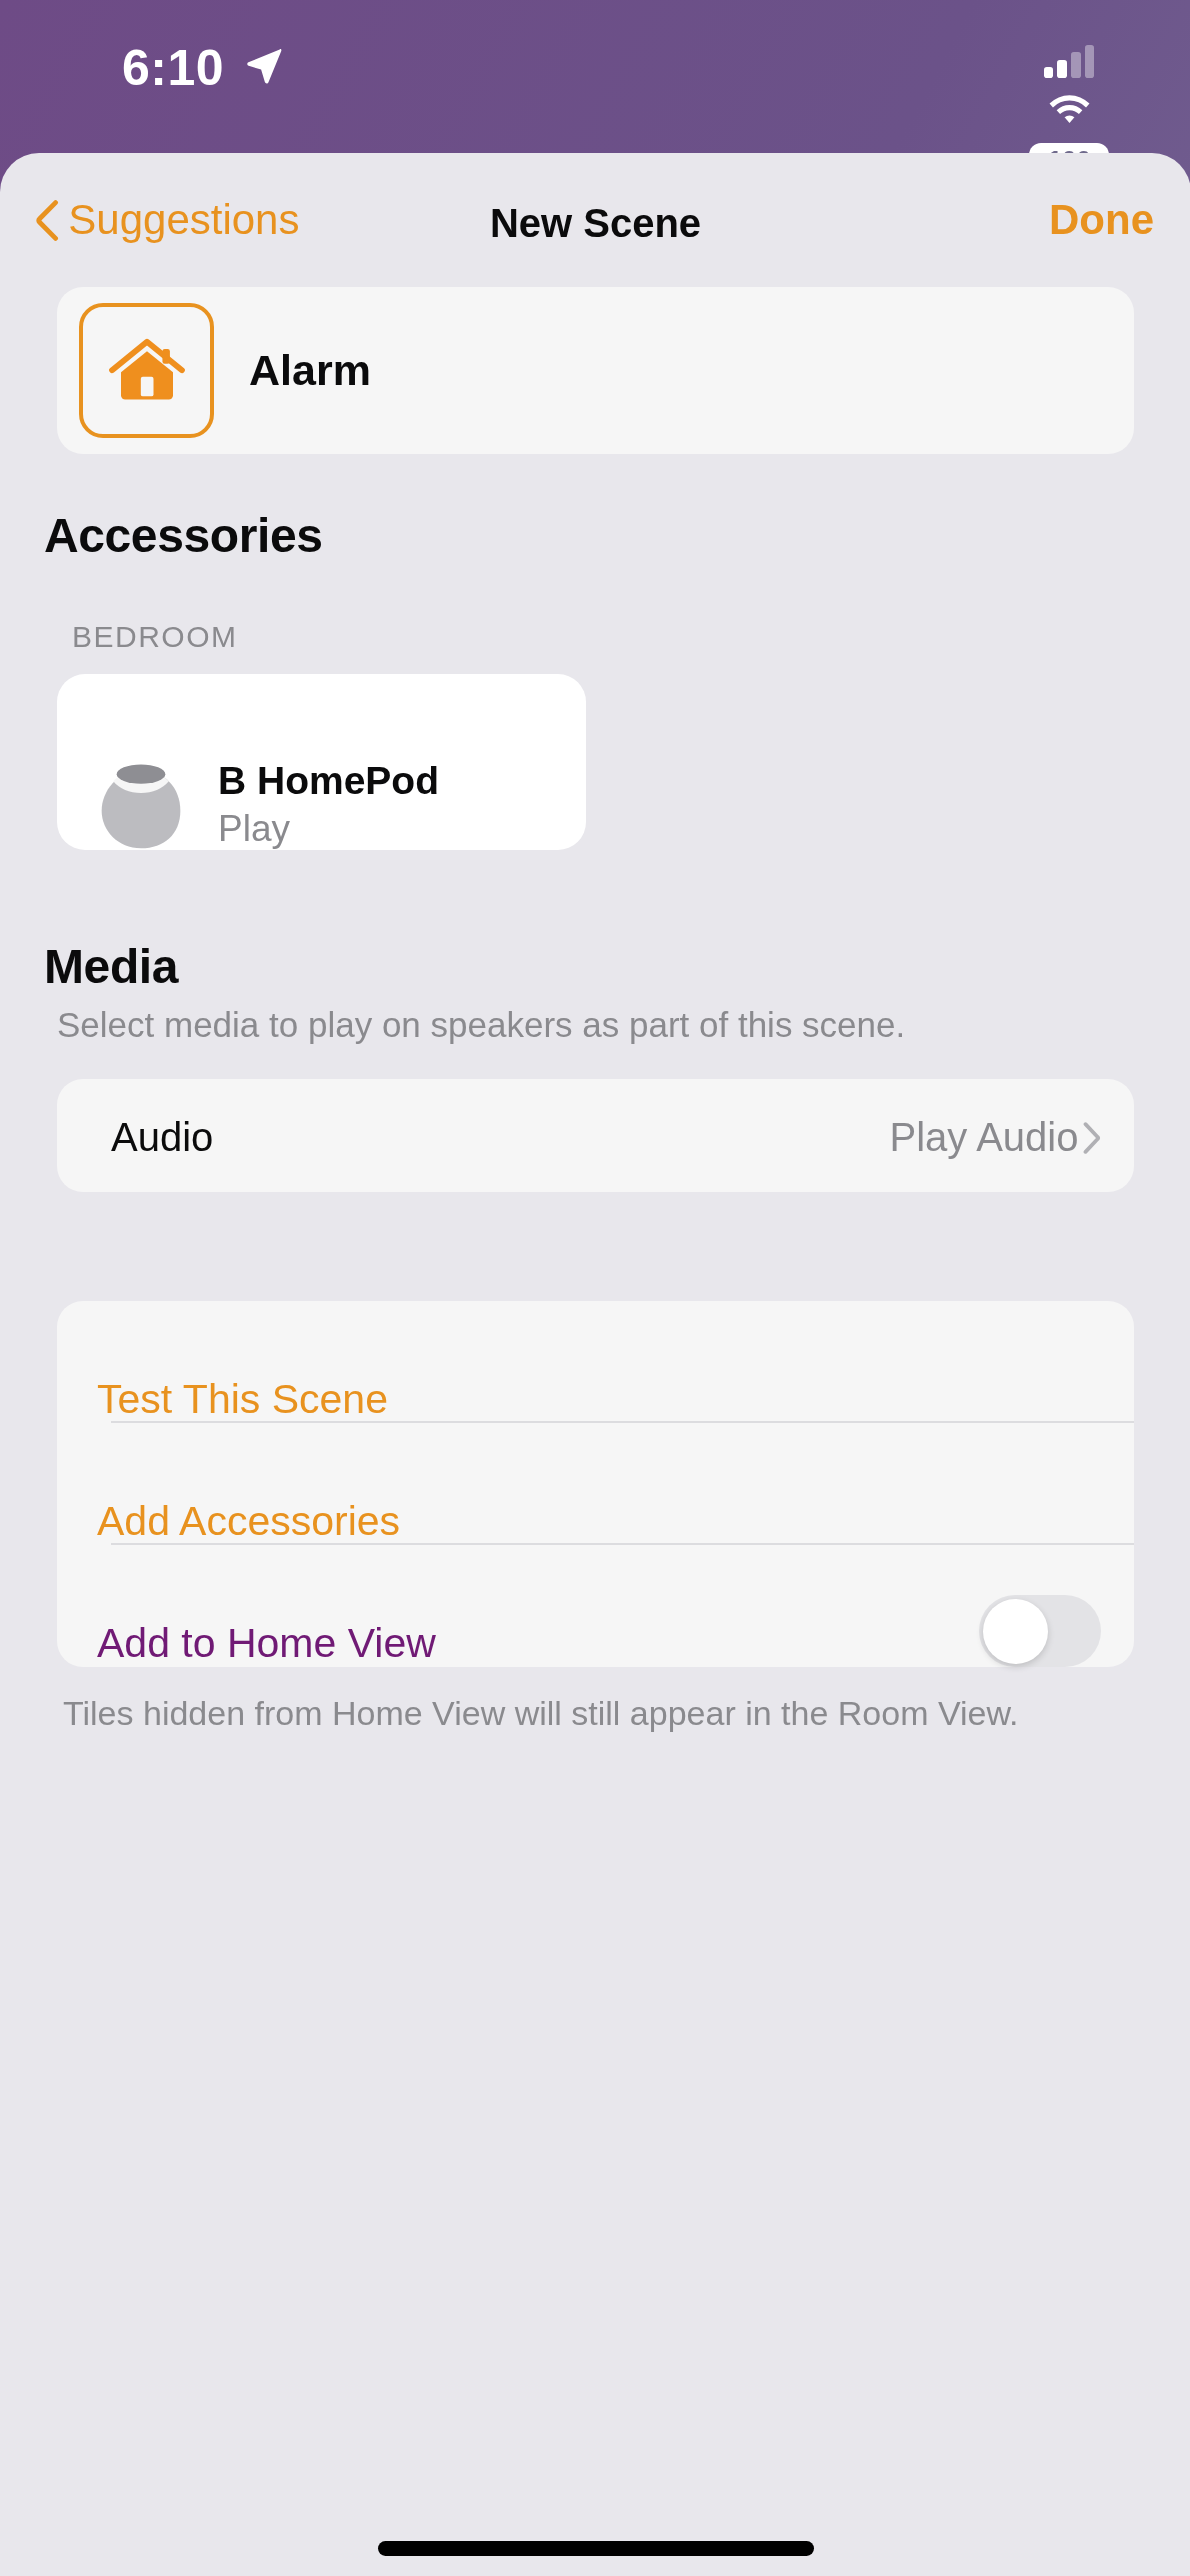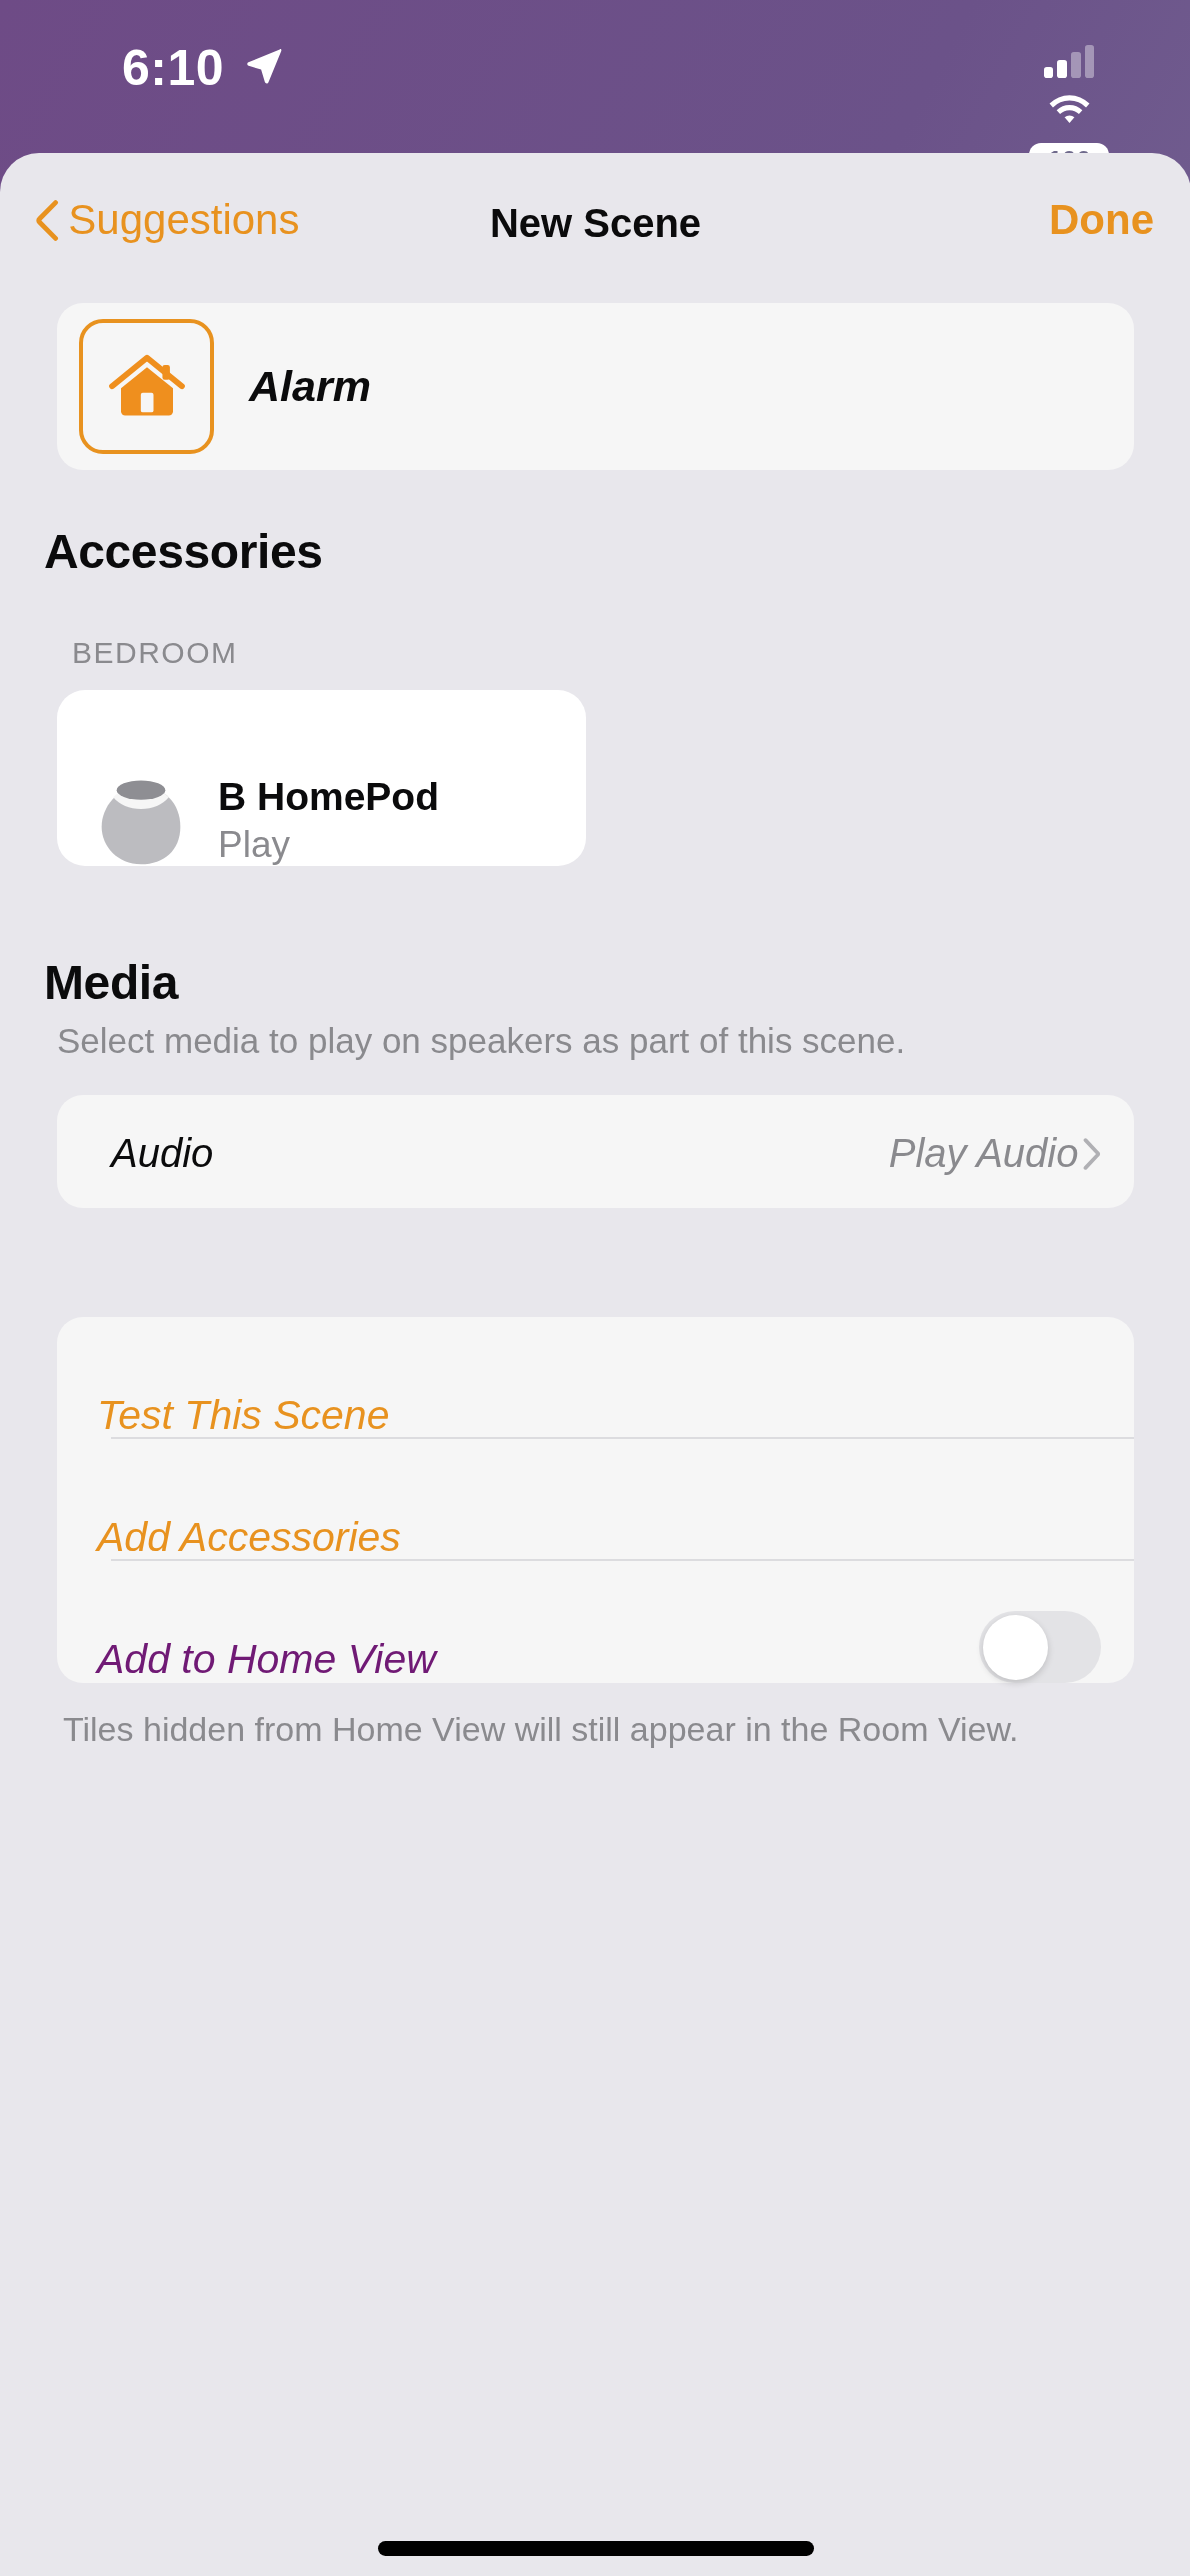--- a/index.html
+++ b/index.html
@@ -65,21 +65,21 @@
     position:absolute; left:0; right:0; top:48px; text-align:center;
     font-size:40px; font-weight:700; color:#0b0b0c;
   }
   .nav-done{
     position:absolute; right:37px; top:43px;
     color:#e8921f; font-size:42px; font-weight:600; cursor:pointer;
   }
 
   
   .card{
-    margin:16px 57px; background:#f6f6f6; border-radius:26px;font-style:italic;
+    margin:0 57px; background:#f6f6f6; border-radius:26px;
   }
 
   
   .scene-row{
     display:flex; align-items:center; height:167px; padding-left:22px;
   }
   .scene-icon-frame{
     width:135px; height:135px; border:4.6px solid #e8921f; border-radius:24px;
     display:flex; align-items:center; justify-content:center; flex:0 0 auto;
   }

